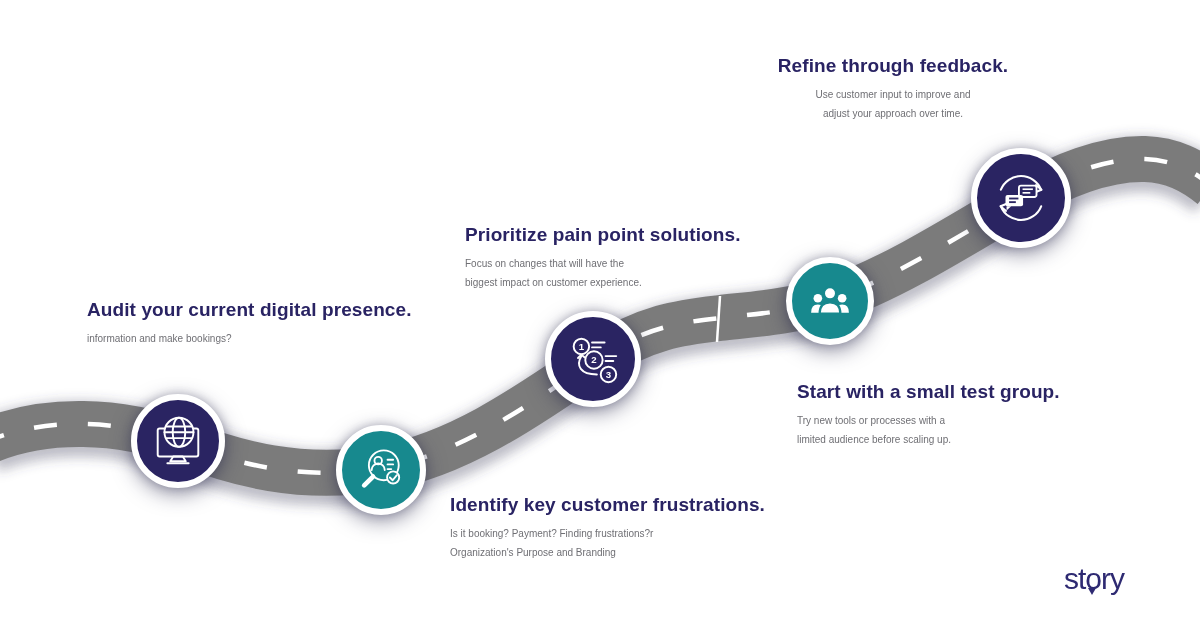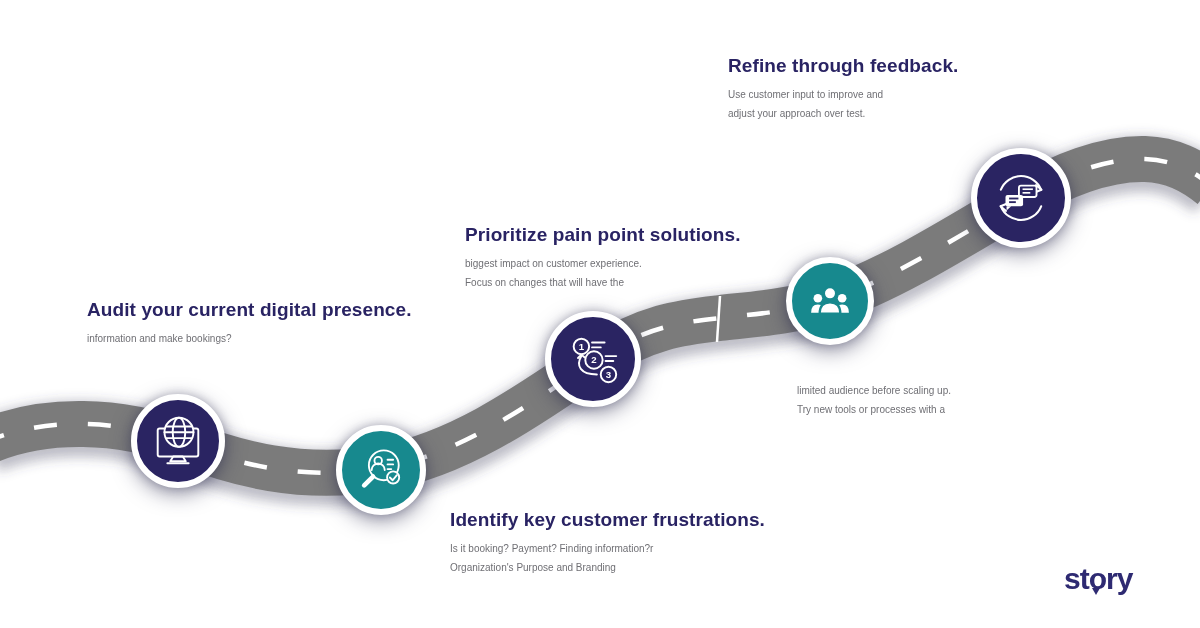--- a/index.html
+++ b/index.html
@@ -23,29 +23,29 @@
   .badge-3{left:545px;top:311px;width:96px;height:96px;}
   .badge-4{left:786px;top:257px;width:88px;height:88px;}
   .badge-5{left:971px;top:148px;width:100px;height:100px;}
 
   
   .step{position:absolute;}
   .step-title{font-size:19px;font-weight:700;color:var(--title-color);letter-spacing:.1px;}
   .step-desc{font-size:10px;color:var(--body-color);line-height:19px;}
   .step-title{margin-bottom:8px;}
   .step-1{left:87px;top:299px;width:380px;}
-  .step-2{left:450px;top:509px;width:380px;}
+  .step-2{left:450px;top:494px;width:380px;}
   .step-3{left:465px;top:224px;width:340px;}
   .step-4{left:797px;top:381px;width:330px;}
-  .step-5{right:142px;top:55px;width:330px;text-align:left;}
+  .step-5{right:142px;top:55px;width:330px;text-align:center;}
 
   
   .logo{
     position:absolute;left:1064px;top:562px;
-    font-size:30px;font-weight:700;color:var(--logo-color);letter-spacing:-1px;
+    font-size:30px;font-weight:400;color:var(--logo-color);letter-spacing:-1px;
   }
   .logo-o{position:relative;display:inline-block;}
   .logo-pointer{
     position:absolute;left:45%;bottom:1px;width:0;height:0;display:block;
     border-left:4px solid transparent;border-right:4px solid transparent;
     border-top:7px solid var(--logo-color);transform:translateX(-50%);
   }
   .icon-stroke{stroke:#fff;stroke-width:2;fill:none;stroke-linecap:round;stroke-linejoin:round;}
   .icon-num{font-family:"Liberation Sans",sans-serif;font-size:10px;font-weight:700;fill:#fff;text-anchor:middle;}
 </style>
@@ -149,38 +149,39 @@
     </svg>
   </div>
 
   <div class="step step-1">
     <div class="step-title">Audit your current digital presence.</div>
     <div class="step-desc">information and make bookings?</div>
   </div>
 
   <div class="step step-2">
     <div class="step-title">Identify key customer frustrations.</div>
-    <div class="step-desc">Is it booking? Payment? Finding information?r</div>
+    <div class="step-desc">Is it booking? Payment? Finding frustrations?r</div>
     <div class="step-desc">Organization's Purpose and Branding</div>
   </div>
 
   <div class="step step-3">
     <div class="step-title">Prioritize pain point solutions.</div>
+    <div class="step-desc">Focus on changes that will have the</div>
     <div class="step-desc">biggest impact on customer experience.</div>
-    <div class="step-desc">Focus on changes that will have the</div>
   </div>
 
   <div class="step step-4">
+    <div class="step-title">Start with a small test group.</div>
+    <div class="step-desc">Try new tools or processes with a</div>
     <div class="step-desc">limited audience before scaling up.</div>
-    <div class="step-desc">Try new tools or processes with a</div>
   </div>
 
   <div class="step step-5">
     <div class="step-title">Refine through feedback.</div>
     <div class="step-desc">Use customer input to improve and</div>
-    <div class="step-desc">adjust your approach over test.</div>
+    <div class="step-desc">adjust your approach over time.</div>
   </div>
 
   <div class="logo">
     <span>st</span><span class="logo-o"><span>o</span><i class="logo-pointer"></i></span><span>ry</span>
   </div>
 
 </div>
 
 </body></html>

